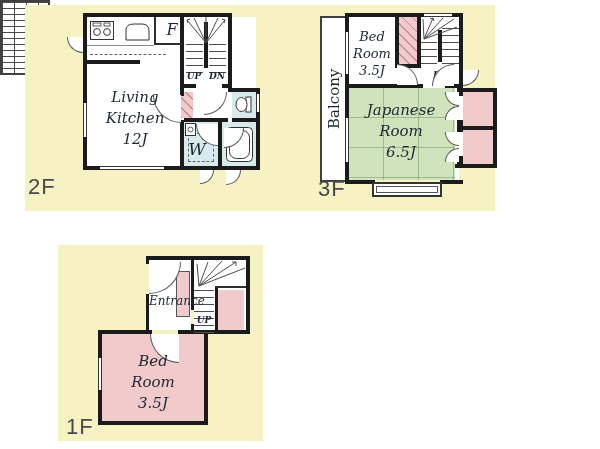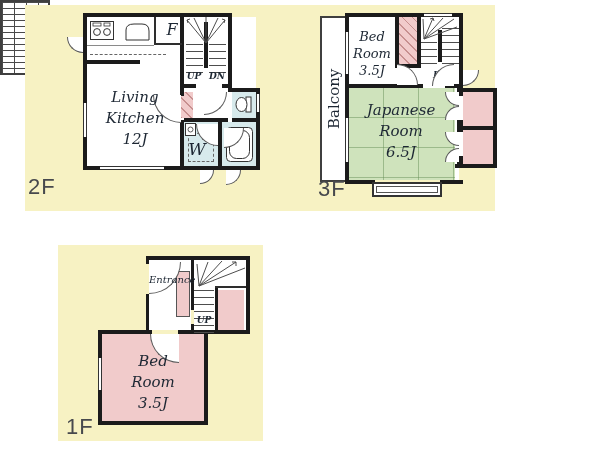--- a/index.html
+++ b/index.html
@@ -32,21 +32,21 @@
   .qd-tl{border-radius:0 0 100% 0;border-bottom:1.2px solid #5a5a5a;border-right:1.2px solid #5a5a5a;}
   .qd-tr{border-radius:0 0 0 100%;border-bottom:1.2px solid #5a5a5a;border-left:1.2px solid #5a5a5a;}
   .qd-bl{border-radius:0 100% 0 0;border-top:1.2px solid #5a5a5a;border-right:1.2px solid #5a5a5a;}
   .qd-br{border-radius:100% 0 0 0;border-top:1.2px solid #5a5a5a;border-left:1.2px solid #5a5a5a;}
   .txt{position:absolute;color:var(--ink,#1d2733);font-style:italic;text-align:center;}
   .roomlines{display:flex;flex-direction:column;justify-content:center;align-items:center;}
   .ldk{font-size:15px;line-height:21px;}
   .mid{font-size:15px;line-height:21px;}
   .sml{font-size:13px;line-height:17px;}
   .tiny{font-size:9px;line-height:12px;font-weight:bold;}
-  .entr{font-size:10px;line-height:11px;}
+  .entr{font-size:12px;line-height:11px;margin-top:22px;}
   .floorlbl{position:absolute;font-family:"Liberation Sans",sans-serif;font-style:normal;
             font-size:22px;color:var(--floorink,#47494d);letter-spacing:1px;}
   .deckbox{position:absolute;background:#fff;border:2px solid #333;box-sizing:border-box;}
   .deckinner{position:absolute;left:2px;top:2px;right:2px;bottom:2px;border:1px solid #444;
              display:flex;align-items:center;justify-content:center;
              font-weight:bold;font-style:normal;font-size:11px;color:#1d2733;}
   .baybox{position:absolute;background:#fff;border:2px solid #333;box-sizing:border-box;}
   .bayinner{position:absolute;left:2px;top:2px;right:2px;bottom:2px;border:1px solid #555;}
   .balctxt{position:absolute;display:flex;align-items:center;justify-content:center;
            writing-mode:vertical-rl;transform:rotate(180deg);

